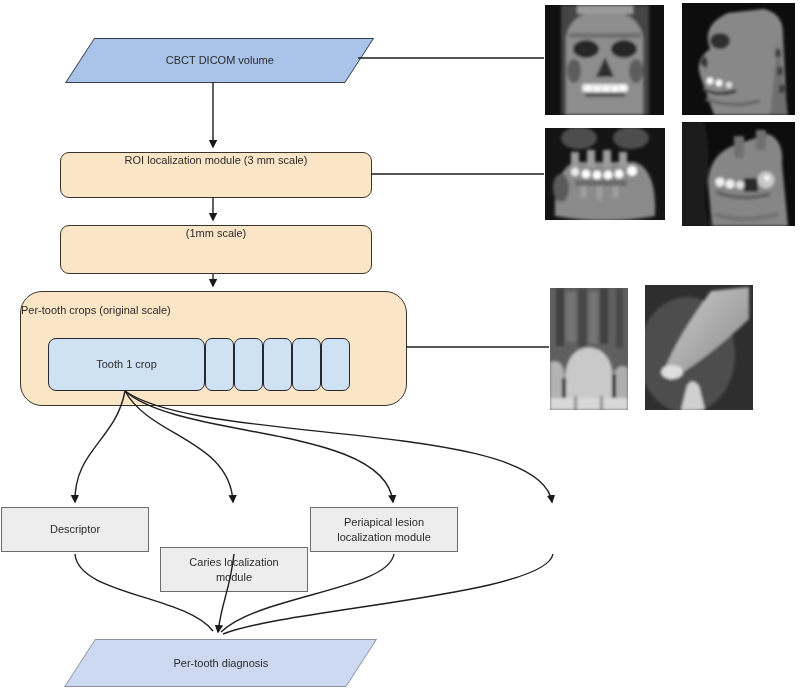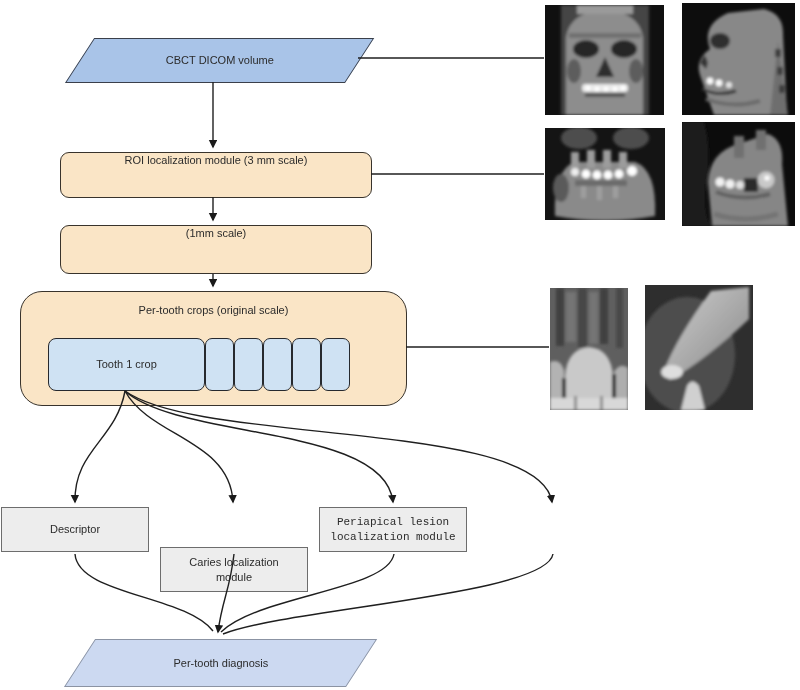--- a/index.html
+++ b/index.html
@@ -25,38 +25,38 @@
     background:#fae5c6;border:1.3px solid #38332c;border-radius:9px;z-index:3;
   }
   .module-roi{left:60px;top:152px;width:310px;height:44px;}
   .module-toothloc{left:60px;top:225px;width:310px;height:47px;}
 
   
   .crops{
     position:absolute;left:20px;top:291px;width:385px;height:113px;
     background:#fae5c6;border:1.3px solid #38332c;border-radius:22px;z-index:3;
   }
-  .crops-label{position:absolute;left:0;right:0;top:12px;text-align:center;font-size:11px;}
+  .crops-label{position:absolute;left:0;right:0;top:12px;text-align:left;font-size:11px;}
   .crops-row{position:absolute;left:27px;top:46px;display:flex;gap:0;height:53px;}
   .tooth1{
     width:157px;height:53px;background:#cfe2f3;border:1.4px solid #26292e;border-radius:8px;
     display:flex;align-items:center;justify-content:center;box-sizing:border-box;
   }
   .crop-ph{
     width:29px;height:53px;background:#cfe2f3;border:1.4px solid #26292e;border-radius:7px;
     box-sizing:border-box;
   }
 
   
   .task{
     position:absolute;top:507px;height:45px;width:148px;background:#ededed;border:1px solid #6d6d6d;
     display:flex;align-items:center;justify-content:center;z-index:3;box-sizing:border-box;
     padding:2px 10px;
   }
-  .task-1{left:1px;}  .task-2{left:160px;margin-top:40px;} .task-3{left:319px;font-family:Liberation Mono, monospace;} .task-4{left:479px;}
+  .task-1{left:1px;}  .task-2{left:160px;margin-top:40px;} .task-3{left:310px;} .task-4{left:479px;}
 
   
   .thumb{position:absolute;z-index:2;line-height:0;}
   .thumb svg{display:block;}
   .th-skull-f{left:545px;top:5px;}
   .th-skull-l{left:682px;top:3px;}
   .th-jaw-f{left:545px;top:128px;}
   .th-jaw-l{left:682px;top:122px;}
   .th-tooth-a{left:550px;top:288px;}
   .th-tooth-b{left:645px;top:285px;}

